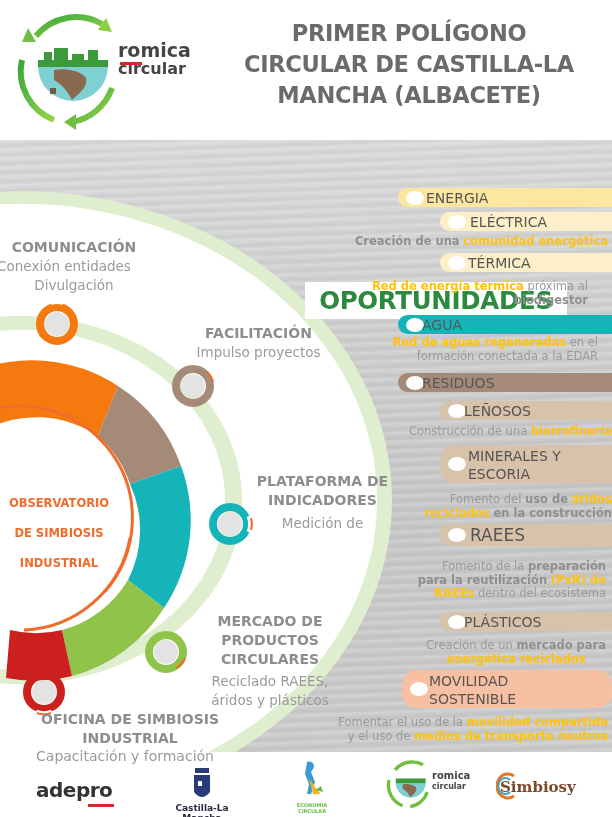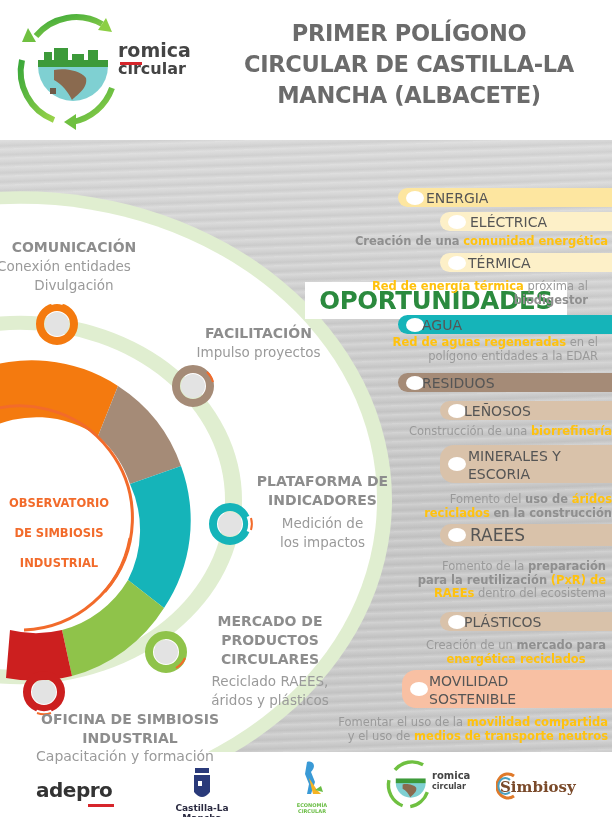--- a/index.html
+++ b/index.html
@@ -135,21 +135,20 @@
     <span class="s">Divulgación</span>
   </div>
   <div class="ctext" style="left:186px;top:184px;width:145px;">
     <span class="h">FACILITACIÓN</span>
     <span class="s">Impulso proyectos</span>
   </div>
   <div class="ctext" style="left:250px;top:332px;width:145px;">
     <span class="h">PLATAFORMA DE</span>
     <span class="h">INDICADORES</span>
     <span class="s" style="margin-top:4px">Medición de</span>
-    <span class="s">los impactos</span>
   </div>
   <div class="ctext" style="left:200px;top:472px;width:140px;">
     <span class="h">MERCADO DE</span>
     <span class="h">PRODUCTOS</span>
     <span class="h">CIRCULARES</span>
     <span class="s" style="margin-top:3px">Reciclado RAEES,</span>
     <span class="s">áridos y plásticos</span>
   </div>
   <div class="ctext" style="left:20px;top:570px;width:220px;">
     <span class="h">OFICINA DE SIMBIOSIS</span>
@@ -169,21 +168,21 @@
   <div class="desc" style="top:95px;"><b>Creación de una</b> <span class="y">comunidad energética</span></div>
   <div class="pill" style="top:113px;left:440px;height:19px;background:#fdf0c8;">
     <span class="dot" style="top:3px"></span>
     <span class="lbl" style="top:1px">TÉRMICA</span>
   </div>
   <div class="desc" style="top:140px;right:24px;"><span class="y">Red de energía térmica</span> <span>próxima al</span><br><b>biodigestor</b></div>
   <div class="pill" style="top:175px;left:398px;height:19px;background:#15b4b9;">
     <span class="dot" style="top:3px"></span>
     <span class="lbl" style="top:1px;left:24px;color:#555">AGUA</span>
   </div>
-  <div class="desc" style="top:196px;right:14px;"><span class="y">Red de aguas regeneradas</span> <span>en el</span><br><span>polígono entidades a la EDAR</span></div>
+  <div class="desc" style="top:196px;right:14px;"><span class="y">Red de aguas regeneradas</span> <span>en el</span><br><span>formación conectada a la EDAR</span></div>
   <div class="pill" style="top:233px;left:398px;height:19px;background:#a58b77;">
     <span class="dot" style="top:3px"></span>
     <span class="lbl" style="top:1px;left:24px">RESIDUOS</span>
   </div>
   <div class="pill" style="top:261px;left:440px;height:19px;background:#d9c2aa;">
     <span class="dot" style="top:3px"></span>
     <span class="lbl" style="top:1px;left:24px">LEÑOSOS</span>
   </div>
   <div class="desc" style="top:285px;right:0;"><span>Construcción de una</span> <span class="y">biorrefinería</span></div>
   <div class="pill" style="top:305px;left:440px;height:38px;background:#d9c2aa;">
@@ -195,21 +194,21 @@
   <div class="pill" style="top:384px;left:440px;height:22px;background:#d9c2aa;font-size:17px;">
     <span class="dot" style="top:4px"></span>
     <span class="lbl" style="top:1px;left:30px;line-height:20px">RAEES</span>
   </div>
   <div class="desc" style="top:420px;right:6px;"><span>Fomento de la</span> <b>preparación</b><br><b>para la reutilización</b> <span class="y">(PxR) de</span><br><span class="y">RAEEs</span> <span>dentro del ecosistema</span></div>
   <div class="pill" style="top:472px;left:440px;height:19px;background:#d9c2aa;">
     <span class="dot" style="top:3px"></span>
     <span class="lbl" style="top:1px;left:24px">PLÁSTICOS</span>
   </div>
   <div class="desc" style="top:499px;right:6px;text-align:center;"><span>Creación de un</span> <b>mercado para</b><br><span class="y">energética reciclados</span></div>
-  <div class="pill" style="top:530px;left:402px;height:38px;background:#f8c0a3;">
+  <div class="pill" style="top:530px;left:402px;height:38px;background:#f8c0a3;border-radius:15px;">
     <span class="dot" style="top:12px"></span>
     <span class="lbl" style="top:2px;left:27px">MOVILIDAD</span>
     <span class="lbl" style="top:20px;left:27px">SOSTENIBLE</span>
   </div>
   <div class="desc" style="top:576px;right:4px;"><span>Fomentar el uso de la</span> <span class="y">movilidad compartida</span><br><span>y el uso de</span> <span class="y">medios de transporte neutros</span></div>
 </div>
 
 <div id="footer">
   <div class="abs" style="left:36px;top:26px;font-family:'DejaVu Sans',sans-serif;font-weight:bold;font-size:20px;color:#333;letter-spacing:-0.5px;">
     <span>adepro</span>

